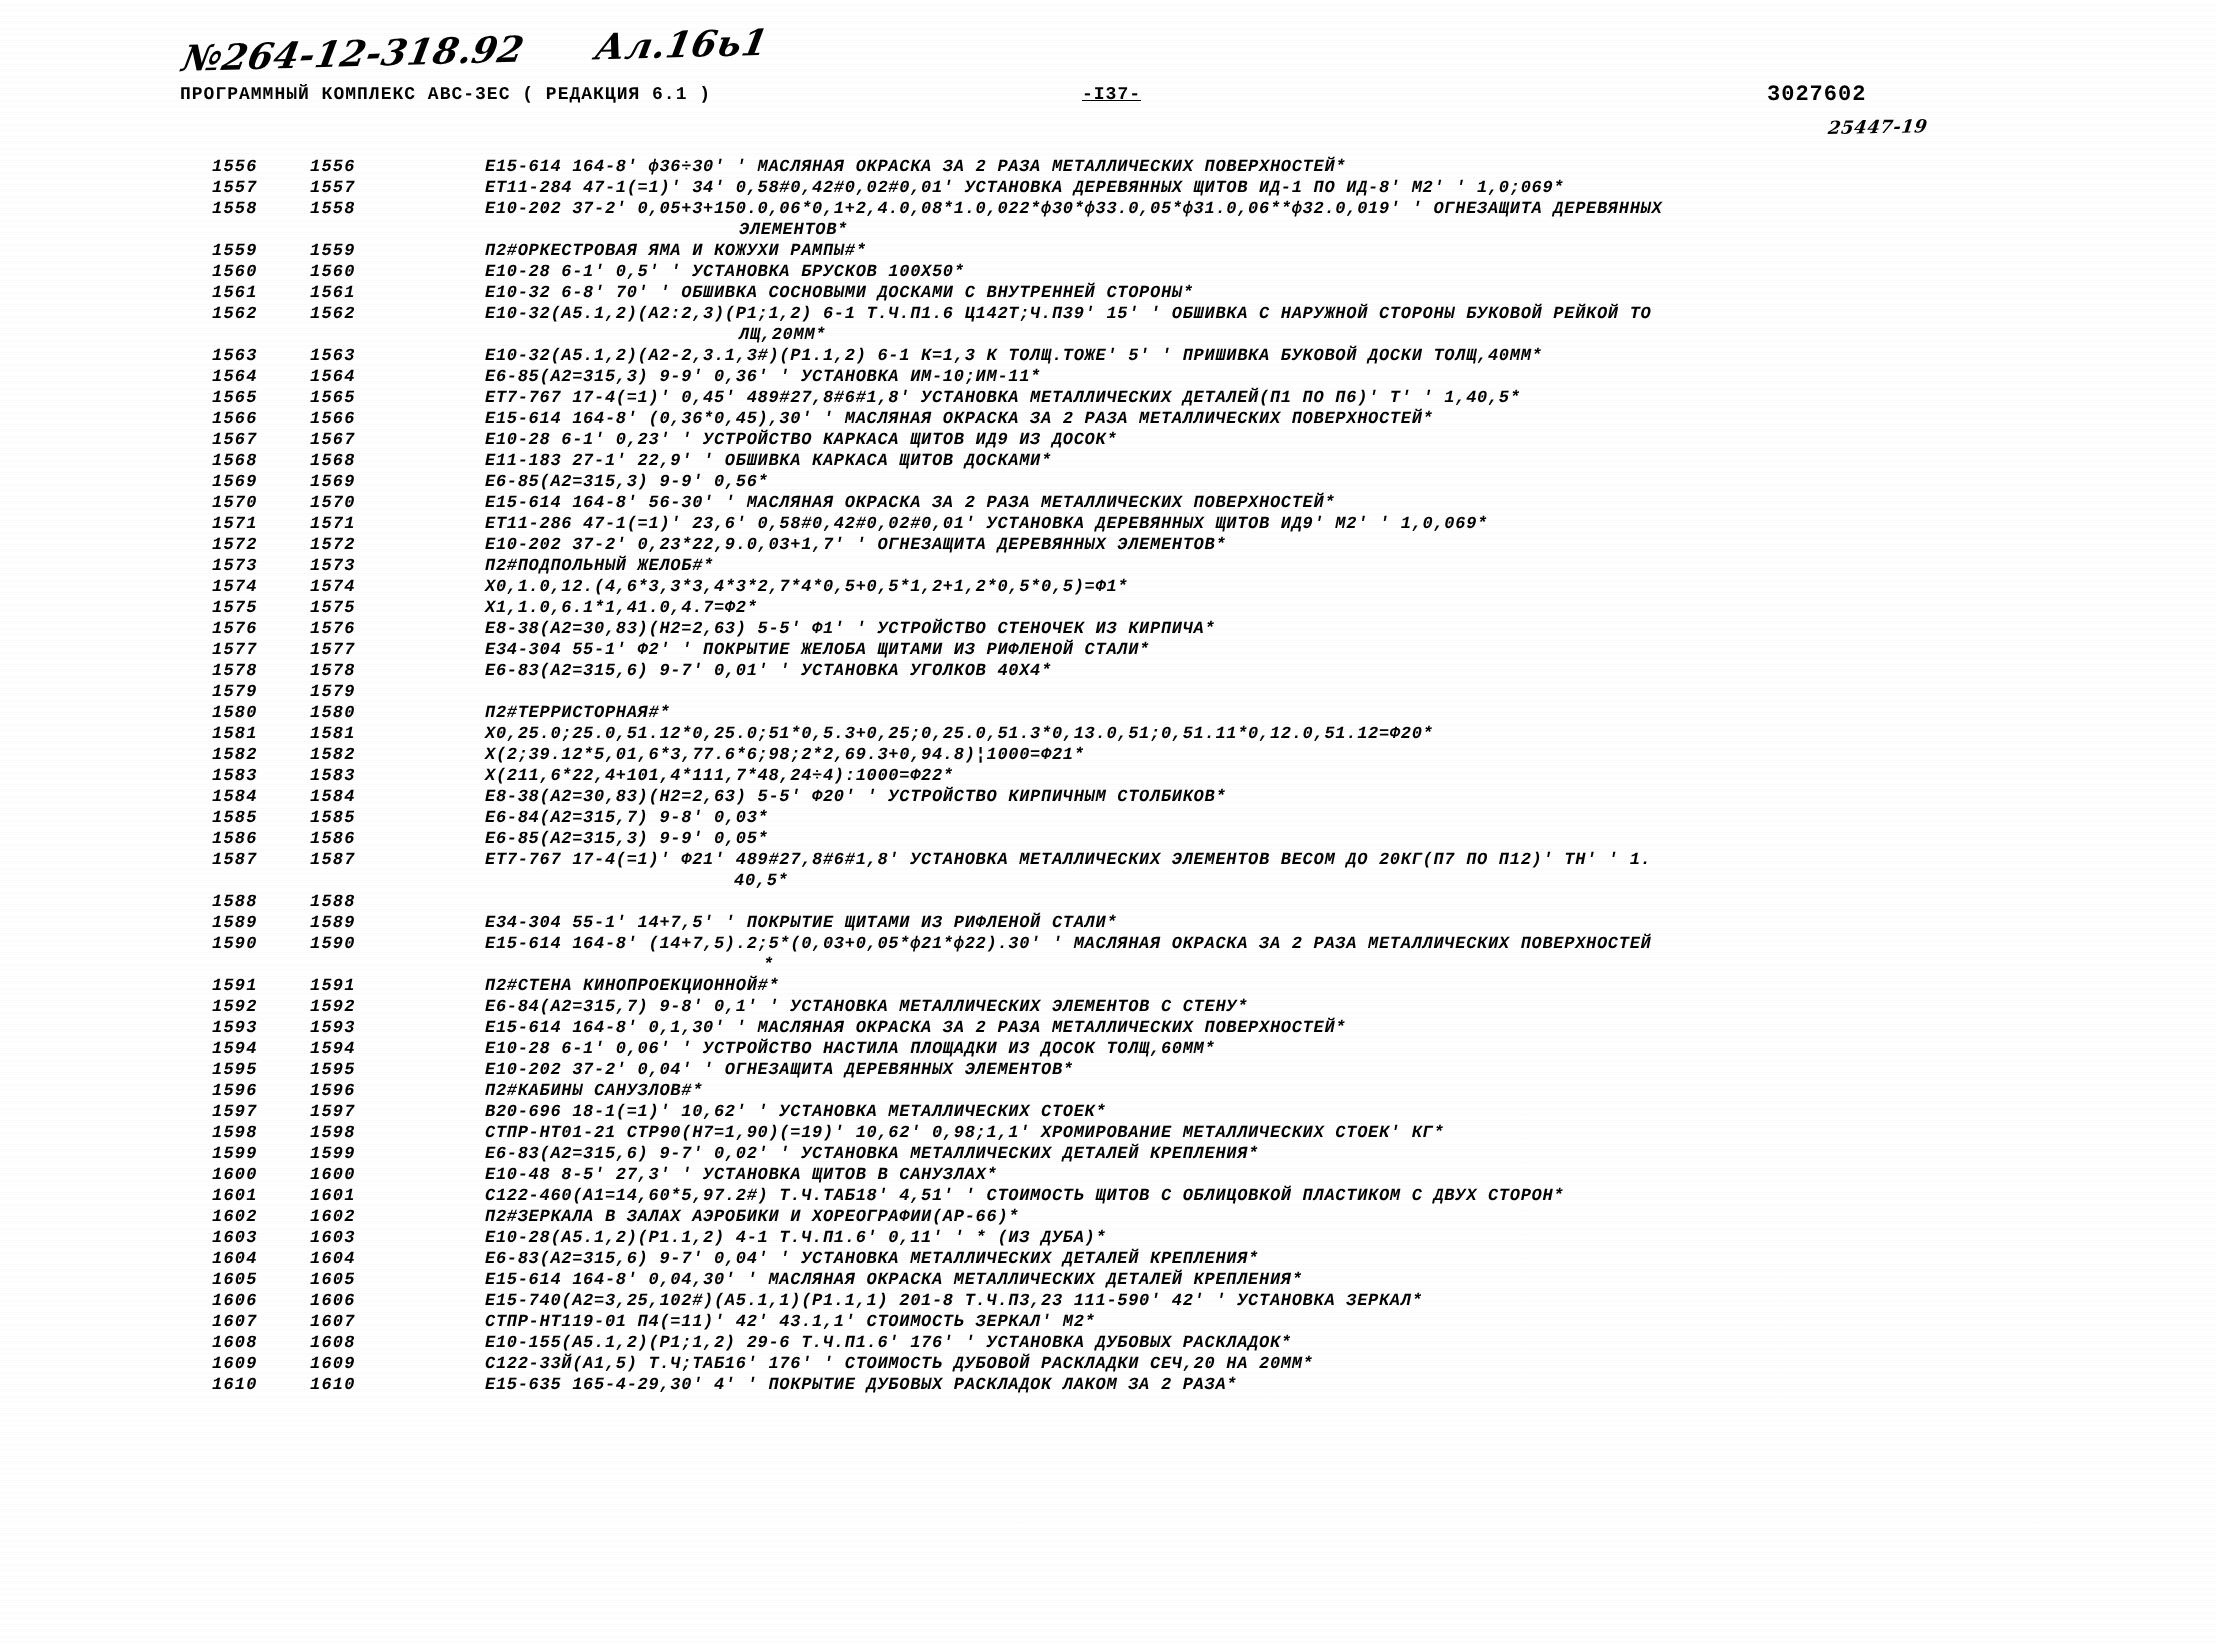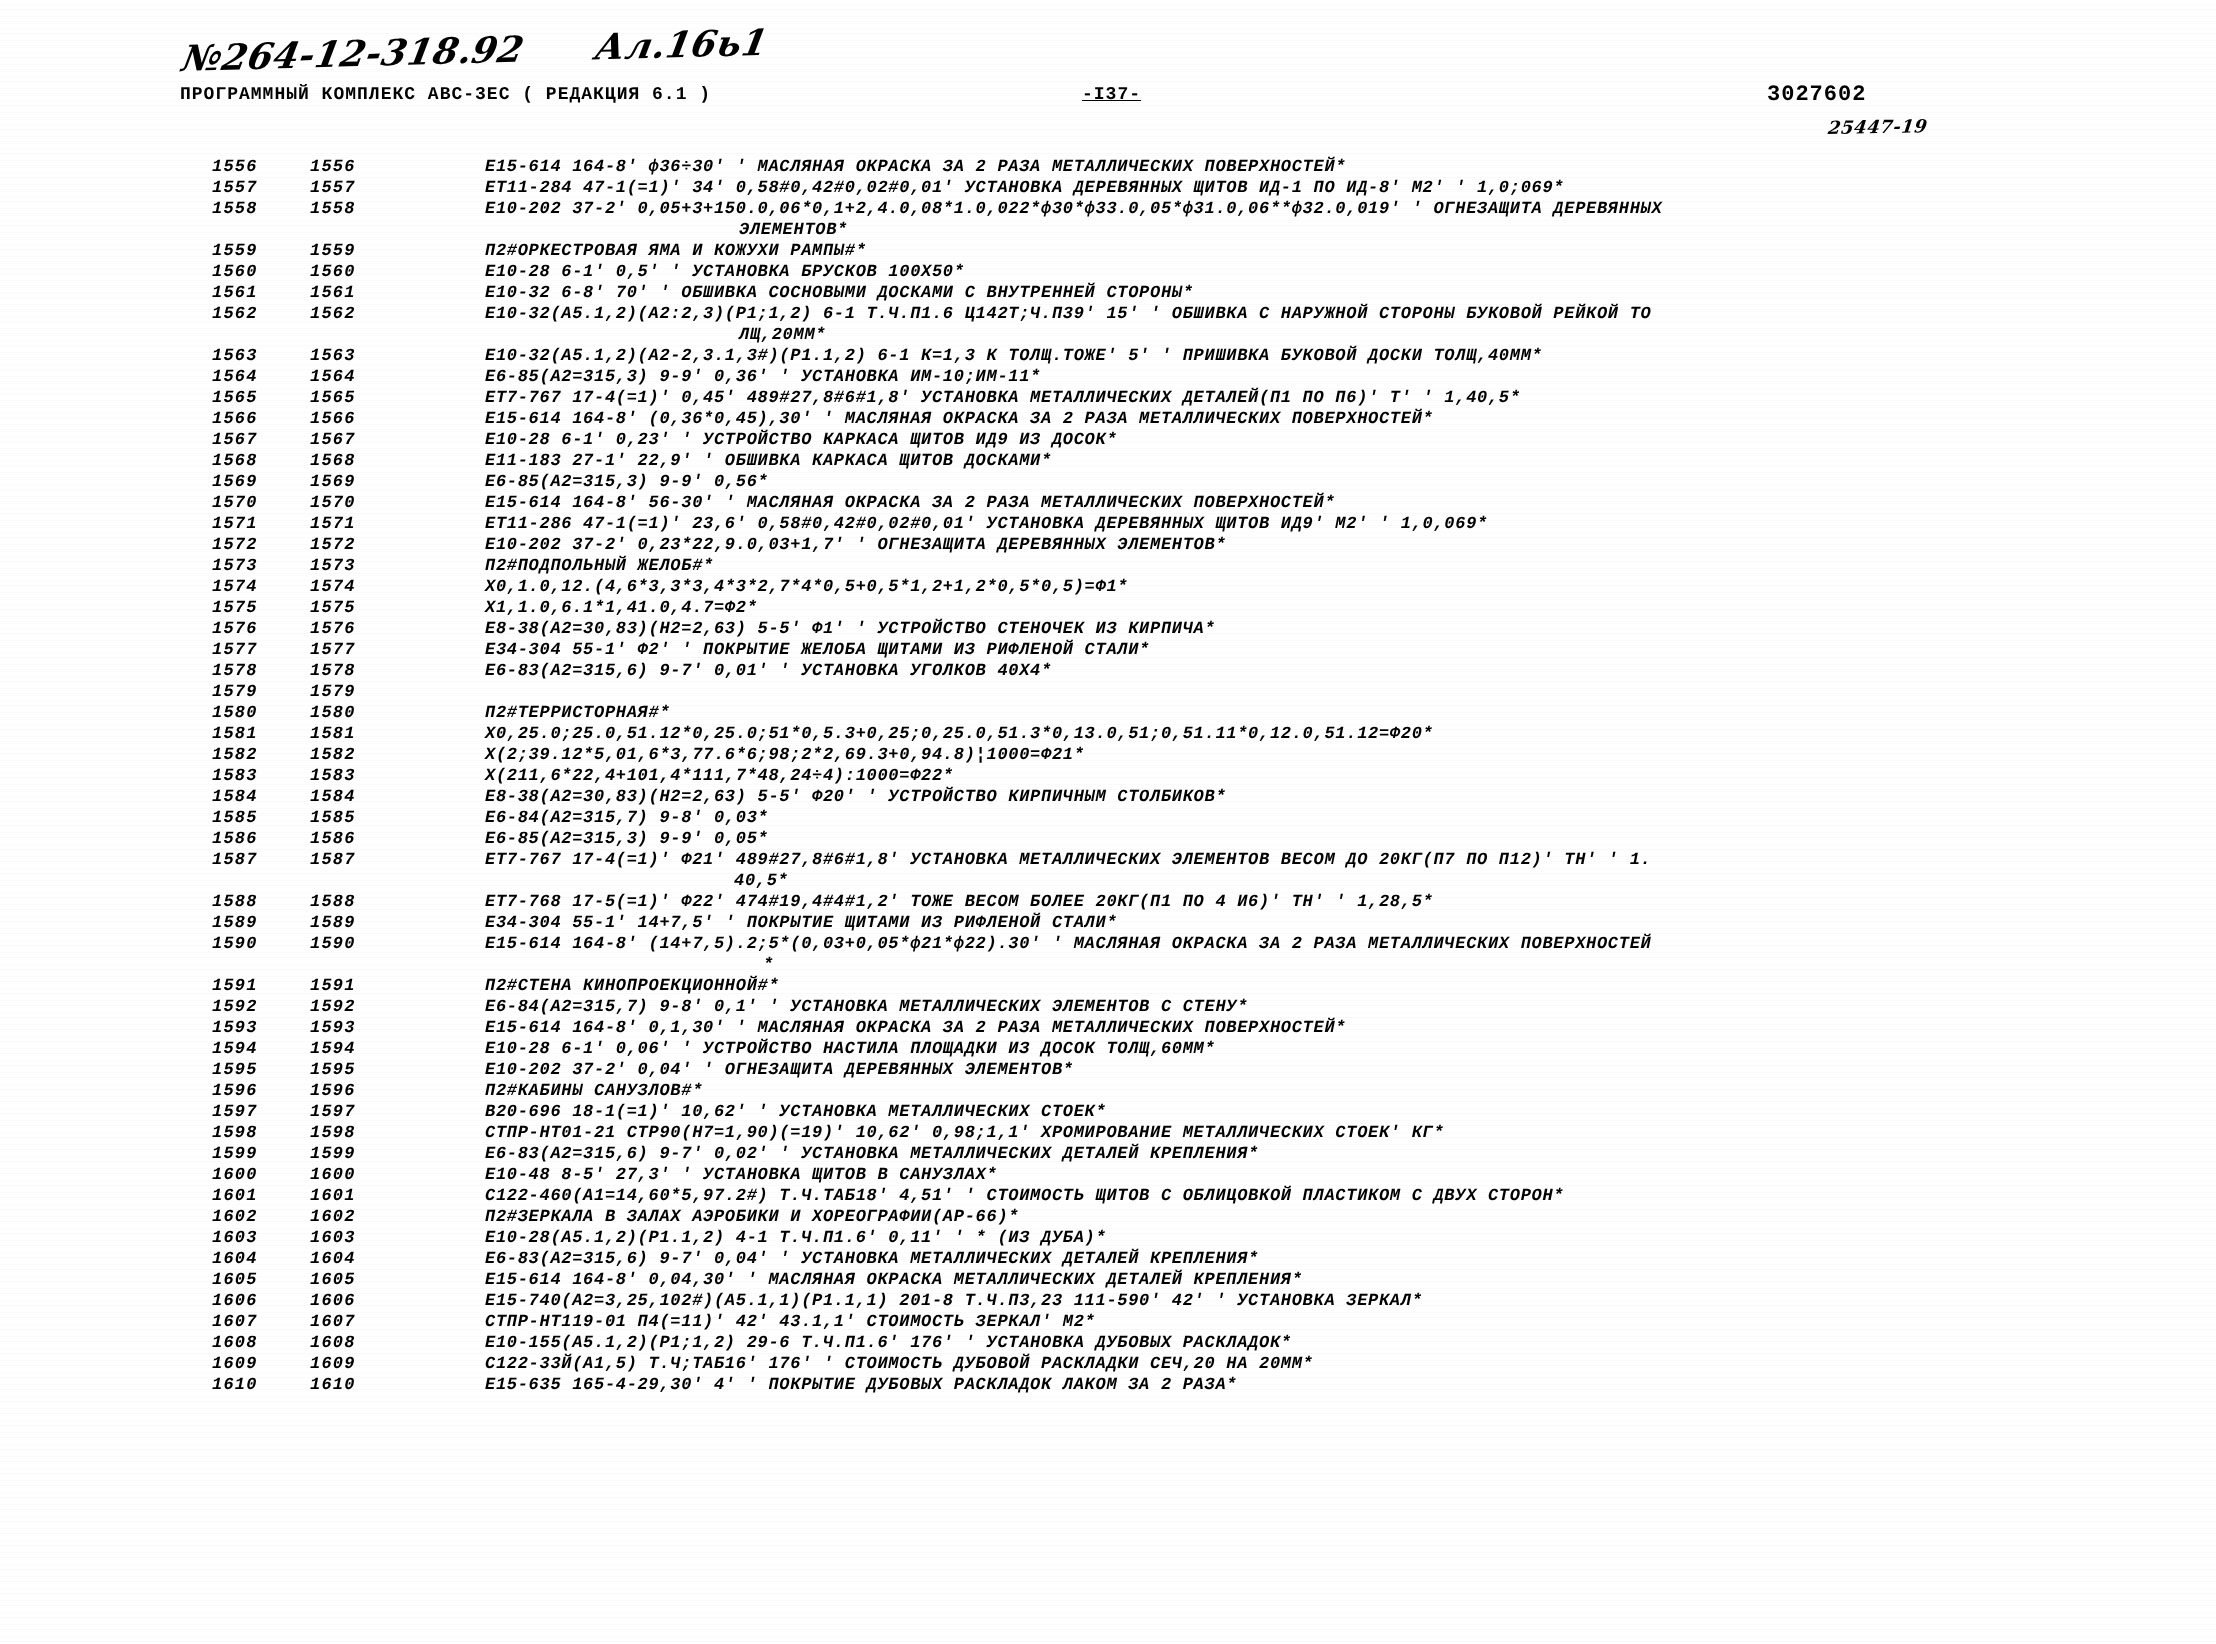--- a/index.html
+++ b/index.html
@@ -342,21 +342,20 @@
         <span class="body dotmx">ЕТ7-767 17-4(=1)' Ф21' 489#27,8#6#1,8' УСТАНОВКА МЕТАЛЛИЧЕСКИХ ЭЛЕМЕНТОВ ВЕСОМ ДО 20КГ(П7 ПО П12)' ТН' ' 1.</span>
       </div>
       <div class="row cont">
         <span class="num-a dotmx"></span>
         <span class="num-b dotmx"></span>
         <span class="body dotmx indent-1">40,5*</span>
       </div>
       <div class="row">
         <span class="num-a dotmx">1588</span>
         <span class="num-b dotmx">1588</span>
-        <span class="body dotmx">ЕТ7-768 17-5(=1)' Ф22' 474#19,4#4#1,2' ТОЖЕ ВЕСОМ БОЛЕЕ 20КГ(П1 ПО 4 И6)' ТН' ' 1,28,5*</span>
       </div>
       <div class="row">
         <span class="num-a dotmx">1589</span>
         <span class="num-b dotmx">1589</span>
         <span class="body dotmx">Е34-304 55-1' 14+7,5' ' ПОКРЫТИЕ ЩИТАМИ ИЗ РИФЛЕНОЙ СТАЛИ*</span>
       </div>
       <div class="row">
         <span class="num-a dotmx">1590</span>
         <span class="num-b dotmx">1590</span>
         <span class="body dotmx">Е15-614 164-8' (14+7,5).2;5*(0,03+0,05*ф21*ф22).30' ' МАСЛЯНАЯ ОКРАСКА ЗА 2 РАЗА МЕТАЛЛИЧЕСКИХ ПОВЕРХНОСТЕЙ</span>

